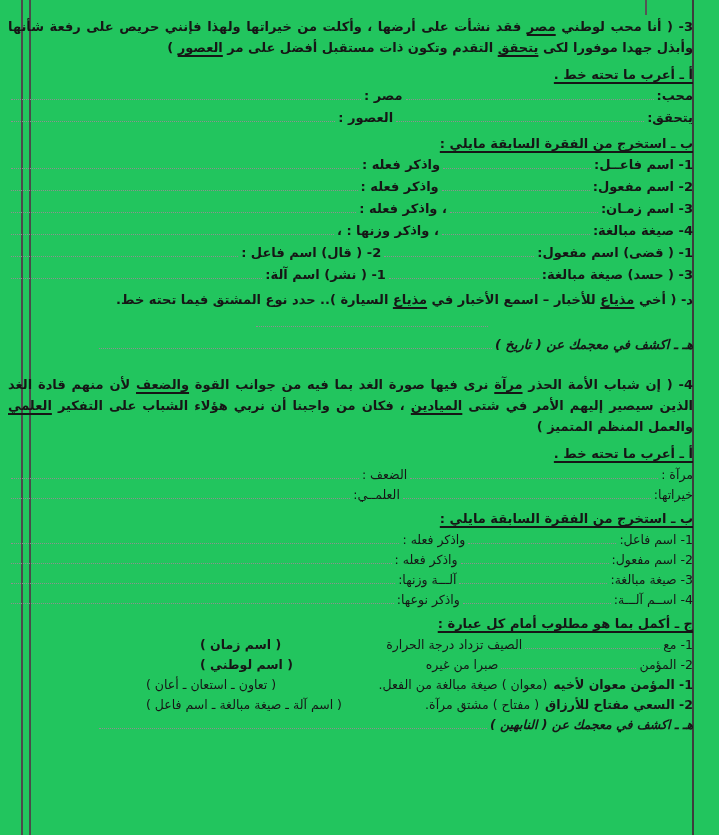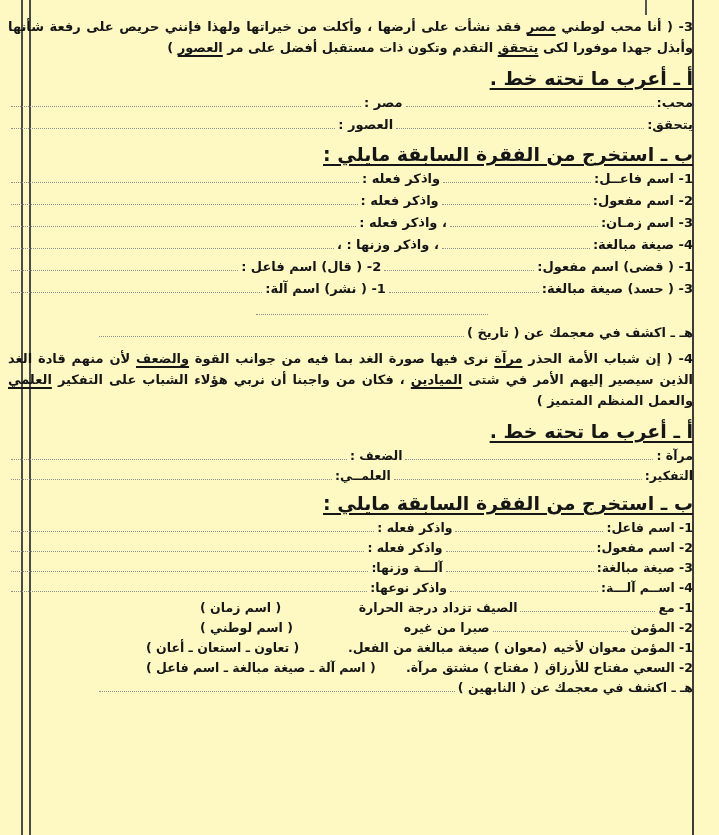--- a/index.html
+++ b/index.html
@@ -1,19 +1,19 @@
 <!DOCTYPE html>
 <html lang="ar" dir="rtl"><head>
 <meta charset="utf-8">
 <style>
   html,body { margin:0; padding:0; background:#ffffff; }
   .page {
     position:relative;
     width:719px; height:835px;
-    background:#fef9c3;
+    background:#22c55e;
     font-family:"DejaVu Sans", sans-serif;
     direction:rtl;
     color:#161616;
     overflow:hidden;
     box-sizing:border-box;
   }
   .vline { position:absolute; top:0; bottom:0; background:#4a4a4a; }
   .vl-outer { left:21px; width:2px; }
   .vl-inner { left:29px; width:2px; }
   .vl-right { left:692px; width:2px; background:#3d3d3d; }
@@ -24,46 +24,46 @@
   }
   .para {
     margin:0 0 5px 0;
     font-size:13px; font-weight:bold;
     line-height:21px;
     text-align:justify;
     letter-spacing:0;
   }
   .u { text-decoration:underline; text-decoration-thickness:1.5px; text-underline-offset:3px; }
   .hdr {
-    font-size:19px; font-weight:bold;
+    font-size:13px; font-weight:bold;
     text-decoration:underline; text-decoration-thickness:1.5px; text-underline-offset:3px;
     margin:4px 0 6px 0;
     display:inline-block;
   }
   .row { display:flex; align-items:baseline; margin:0 0 7px 0; font-size:13px; }
   .row-tight { margin-bottom:5px; }
   .lbl { white-space:nowrap; }
   .b { font-weight:bold; }
   .dots { border-bottom:1.3px dotted #8f8f8f; height:11px; margin:0 3px; }
   .d-fix150 { flex:0 0 148px; }
   .d-fix135 { flex:0 0 135px; }
   .d-fix250 { flex:0 0 248px; }
   .d-grow { flex:1 1 auto; }
   .d-mid { flex:0 0 150px; }
   .spacer { flex:1 1 auto; }
   .dline {
     border-bottom:1.3px dotted #8f8f8f; height:11px;
     margin:2px 205px 10px 0; width:232px;
   }
-  .e-row { margin-left:88px; }
+  .e-row { margin-left:88px;font-style:italic; }
   .comp-row { padding-left:192px; }
   .choose-row { padding-left:138px; font-size:12.5px; }
-  .q4 { margin-top:8px; }
+  .q4 { margin-top:22px; }
   .q4 .row { margin-bottom:5px; font-size:12.5px; }
-  .reg { font-weight:bold;text-align:center; }
+  .reg { font-weight:normal;text-align:center; }
   .sect { display:block; }
 </style>
 </head>
 <body>
 
 <div class="page">
   <div class="vline vl-outer"></div>
   <div class="vline vl-inner"></div>
   <div class="vline vl-right"></div>
   <div class="vfrag"></div>
@@ -122,20 +122,21 @@
         <span class="lbl b">2- ( قال) اسم فاعل :</span>
         <span class="dots d-grow"></span>
       </div>
       <div class="row">
         <span class="lbl b">3- ( حسد) صيغة مبالغة:</span>
         <span class="dots d-mid"></span>
         <span class="lbl b">1- ( نشر) اسم آلة:</span>
         <span class="dots d-grow"></span>
       </div>
 
+      <p class="para row-tight"><span>د- ( أخي </span><span class="u">مذياع</span><span> للأخبار – اسمع الأخبار في </span><span class="u">مذياع</span><span> السيارة ).. حدد نوع المشتق فيما تحته خط.</span></p>
 
       <div class="dline"></div>
 
       <div class="row e-row">
         <span class="lbl b">هـ ـ اكشف في معجمك عن ( تاريخ )</span>
         <span class="dots d-grow"></span>
       </div>
     </section>
 
     <section class="sect q4">
@@ -143,21 +144,21 @@
 
       <span class="hdr">أ ـ أعرب ما تحته خط .</span>
 
       <div class="row">
         <span class="lbl reg">مرآة :</span>
         <span class="dots d-fix250"></span>
         <span class="lbl reg">الضعف :</span>
         <span class="dots d-grow"></span>
       </div>
       <div class="row">
-        <span class="lbl reg">التفكير:</span>
+        <span class="lbl reg">خيراتها:</span>
         <span class="dots d-fix250"></span>
         <span class="lbl reg">العلمــي:</span>
         <span class="dots d-grow"></span>
       </div>
 
       <span class="hdr">ب ـ استخرج من الفقرة السابقة مايلي :</span>
 
       <div class="row">
         <span class="lbl reg">1- اسم فاعل:</span>
         <span class="dots d-fix150"></span>
@@ -176,20 +177,21 @@
         <span class="lbl reg">آلـــة وزنها:</span>
         <span class="dots d-grow"></span>
       </div>
       <div class="row">
         <span class="lbl reg">4- اســم آلـــة:</span>
         <span class="dots d-fix150"></span>
         <span class="lbl reg">واذكر نوعها:</span>
         <span class="dots d-grow"></span>
       </div>
 
+      <span class="hdr">ج ـ أكمل بما هو مطلوب أمام كل عبارة :</span>
 
       <div class="row comp-row">
         <span class="lbl reg">1- مع</span>
         <span class="dots d-fix135"></span>
         <span class="lbl reg">الصيف تزداد درجة الحرارة</span>
         <span class="spacer"></span>
         <span class="lbl b">( اسم زمان )</span>
       </div>
       <div class="row comp-row">
         <span class="lbl reg">2- المؤمن</span>

